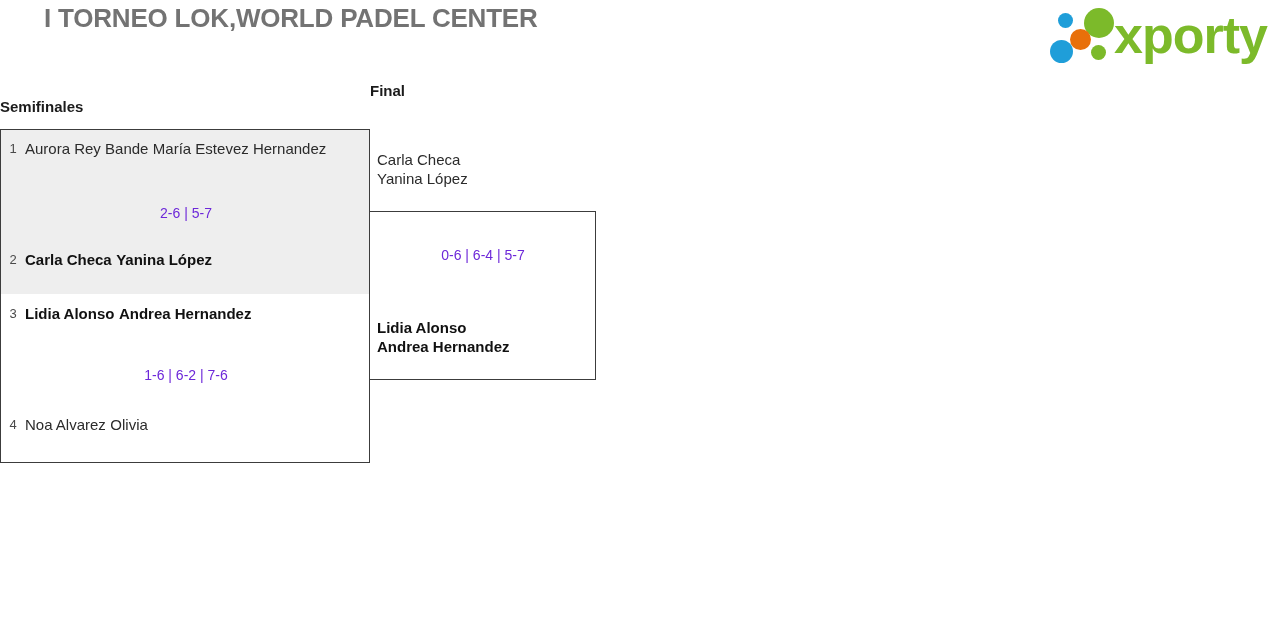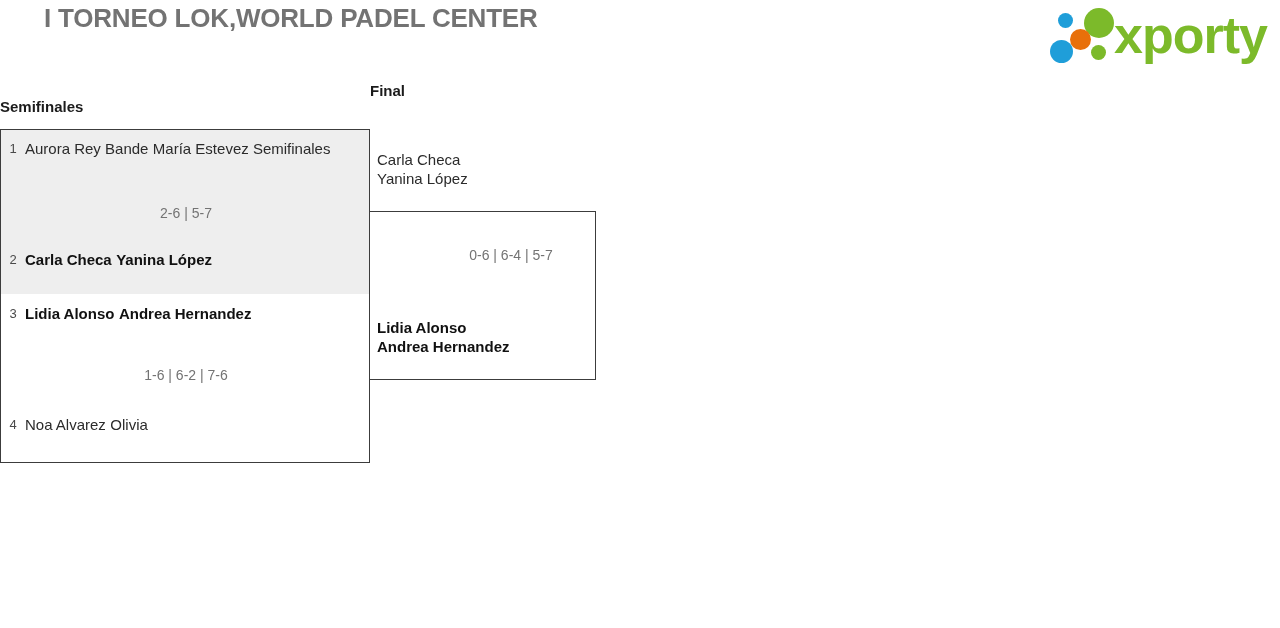--- a/index.html
+++ b/index.html
@@ -147,27 +147,27 @@
 
   .sf1-top    { top: 9px;   width: 370px; }
   .sf1-bottom { top: 120px; width: 370px; }
   .sf2-top    { top: 10px;  width: 370px; }
   .sf2-bottom { top: 121px; width: 370px; }
 
   .score {
     position: absolute;
     font-size: 14px;
     line-height: 18px;
-    color: #737373;
+    color: #6d28d9;
     text-align: center;
     white-space: nowrap;
   }
   .score-sf1   { left: 0px; top: 74px;  width: 370px; }
   .score-sf2   { left: 0px; top: 72px;  width: 370px; }
-  .score-final { left: 0px; top: 34px;  width: 226px; padding-left: 28px; }
+  .score-final { left: 0px; top: 34px;  width: 226px; }
 
   
   .final-competitor {
     position: absolute;
     left: 377px;
   }
   .final-loser  { top: 150px; }
   .final-winner { top: 318px; }
   .final-winner .name-line {
     font-weight: 700;
@@ -200,21 +200,21 @@
 
   <div class="round-header round-header-semis">Semifinales</div>
   <div class="round-header round-header-final">Final</div>
 
   <div class="match match-sf1">
 
     <div class="competitor sf1-top">
       <span class="seed">1</span>
       <span class="names">
         <span class="name-line">Aurora Rey Bande</span>
-        <span class="name-line">María Estevez Semifinales</span>
+        <span class="name-line">María Estevez Hernandez</span>
       </span>
     </div>
 
     <div class="score score-sf1">2-6 | 5-7</div>
 
     <div class="competitor sf1-bottom winner">
       <span class="seed">2</span>
       <span class="names">
         <span class="name-line">Carla Checa</span>
         <span class="name-line">Yanina López</span>

